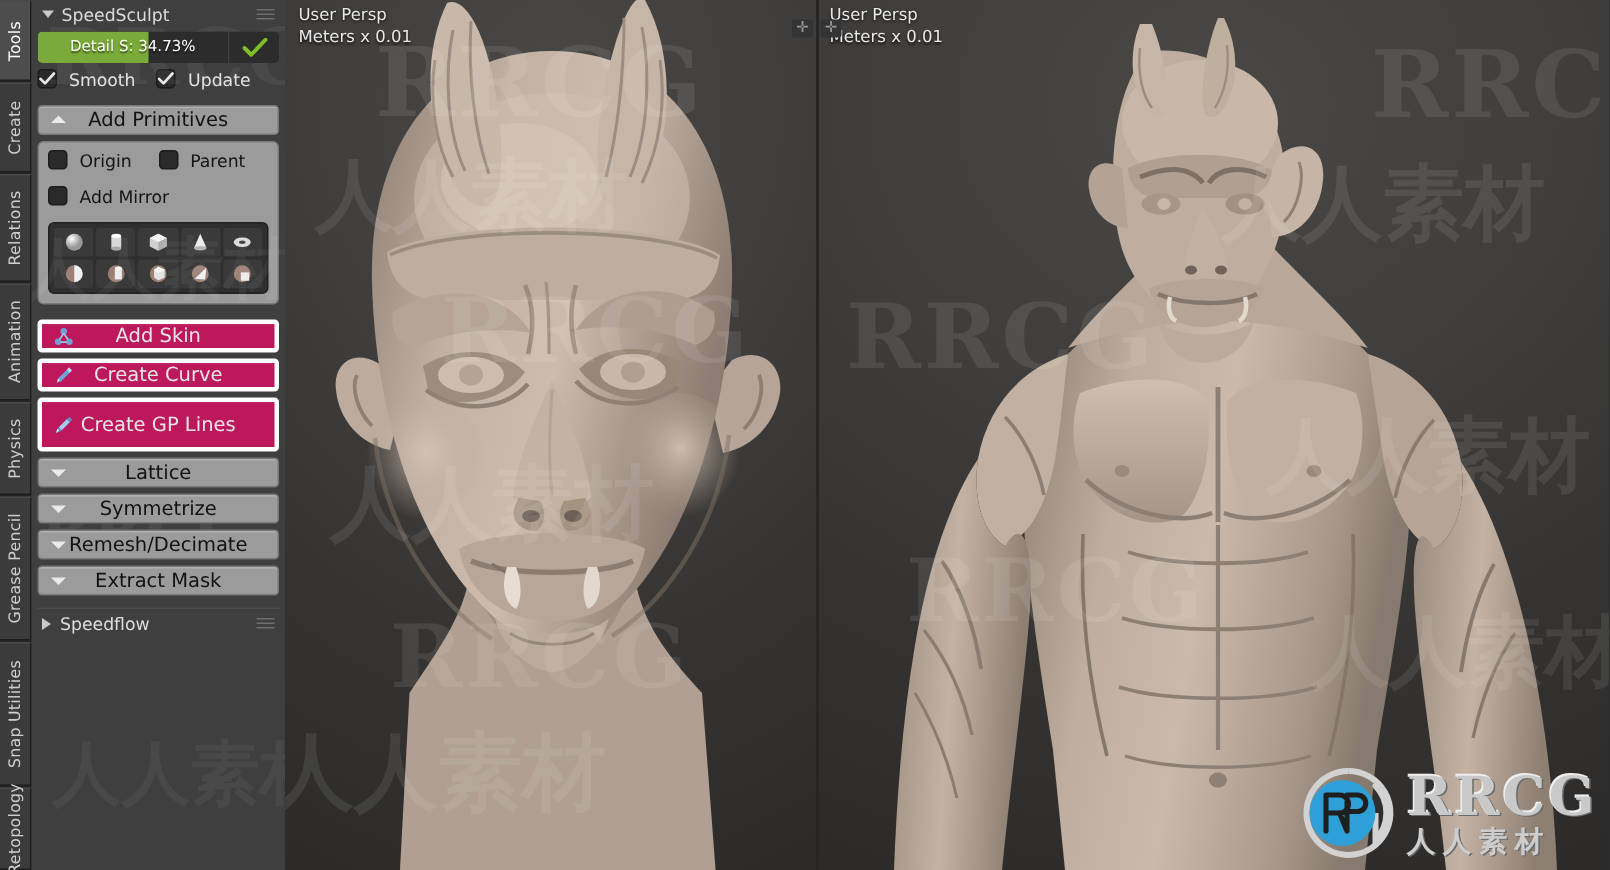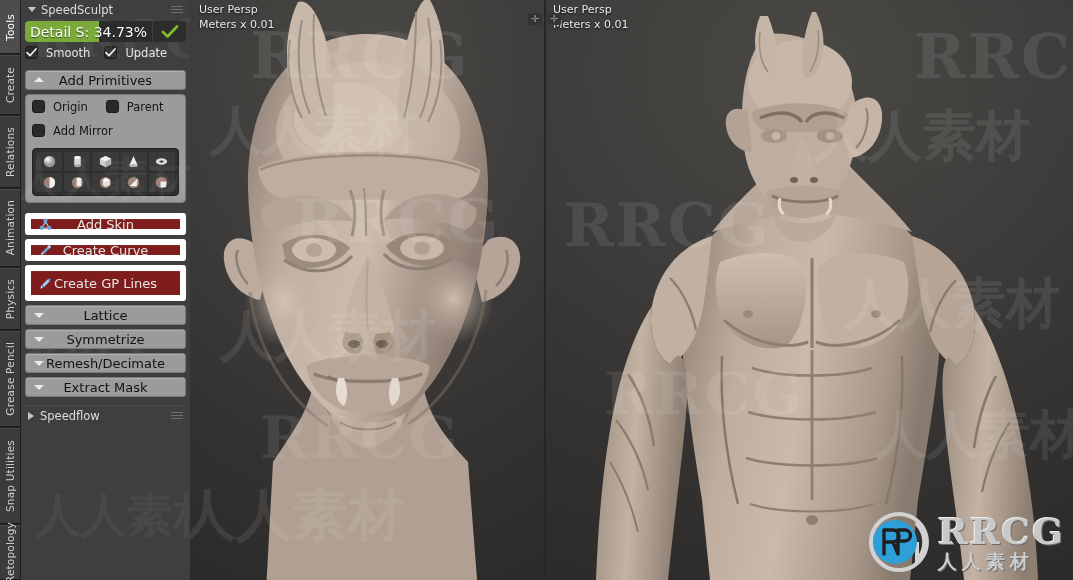--- a/index.html
+++ b/index.html
@@ -125,21 +125,21 @@
   }
   .slider .fill {
     position: absolute; left: 0; top: 0; bottom: 0;
     width: 58%;
     background: #7aab3a;
     border-radius: 3px 0 0 3px;
   }
   .slider .lbl {
     position: absolute; inset: 0;
     display: flex; align-items: center; justify-content: center;
-    color: #ffffff; font-size: 14px;
+    color: #ffffff; font-size: 10px;
     text-shadow: 0 1px 1px rgba(0,0,0,.55);
   }
   .slider .ok {
     width: 34px;
     background: #2c2c2c;
     border-left: 1px solid #3f3f3f;
     display: flex; align-items: center; justify-content: center;
     border-radius: 0 3px 3px 0;
   }
   .check-glyph { display:block; }
@@ -173,23 +173,23 @@
   .btn .txt {
     flex: 1 1 auto; text-align: center;
   }
   .btn.light {
     background: #9b9b9b;
     color: #121212;
     border: 1px solid #787878;
     box-shadow: inset 0 1px 0 rgba(255,255,255,.22);
   }
   .btn.dark {
-    background: #7f1d1d;
+    background: #be185d;
     color: #e6e6e6;
-    border: 6px solid #ffffff;
+    border: 3px solid #ffffff;
     box-shadow: inset 0 1px 0 rgba(255,255,255,.05);
   }
   .btn .caret-up, .btn .caret-dn {
     position: absolute; left: 8px; top: 50%;
     width: 0; height: 0;
   }
   .btn .caret-up {
     border-left: 5px solid transparent;
     border-right: 5px solid transparent;
     border-bottom: 5px solid #eaeaea;

